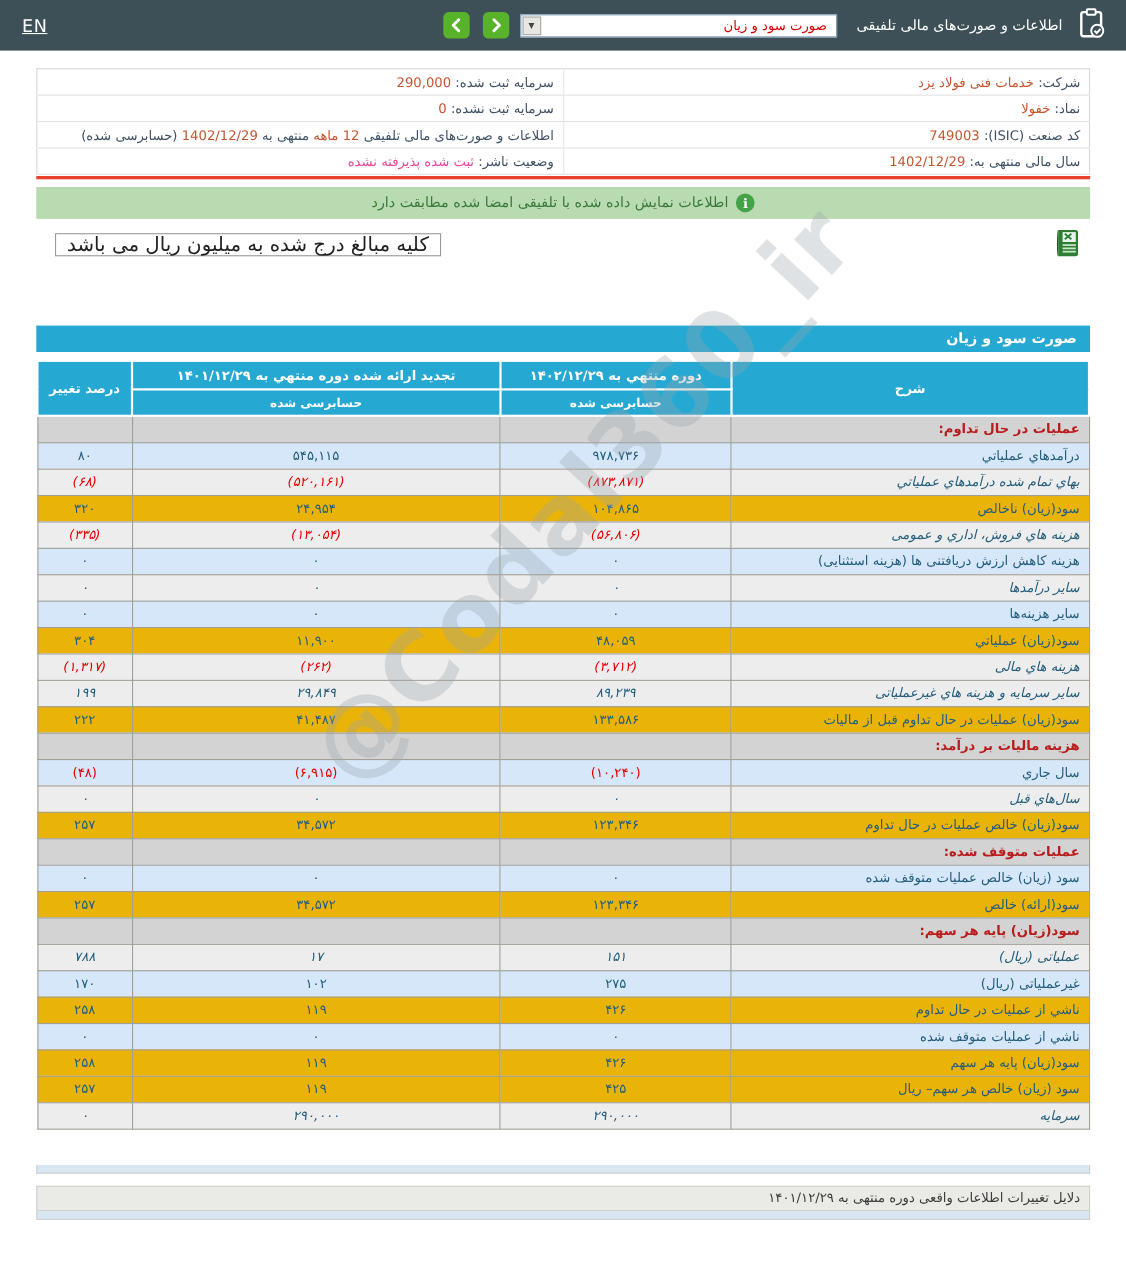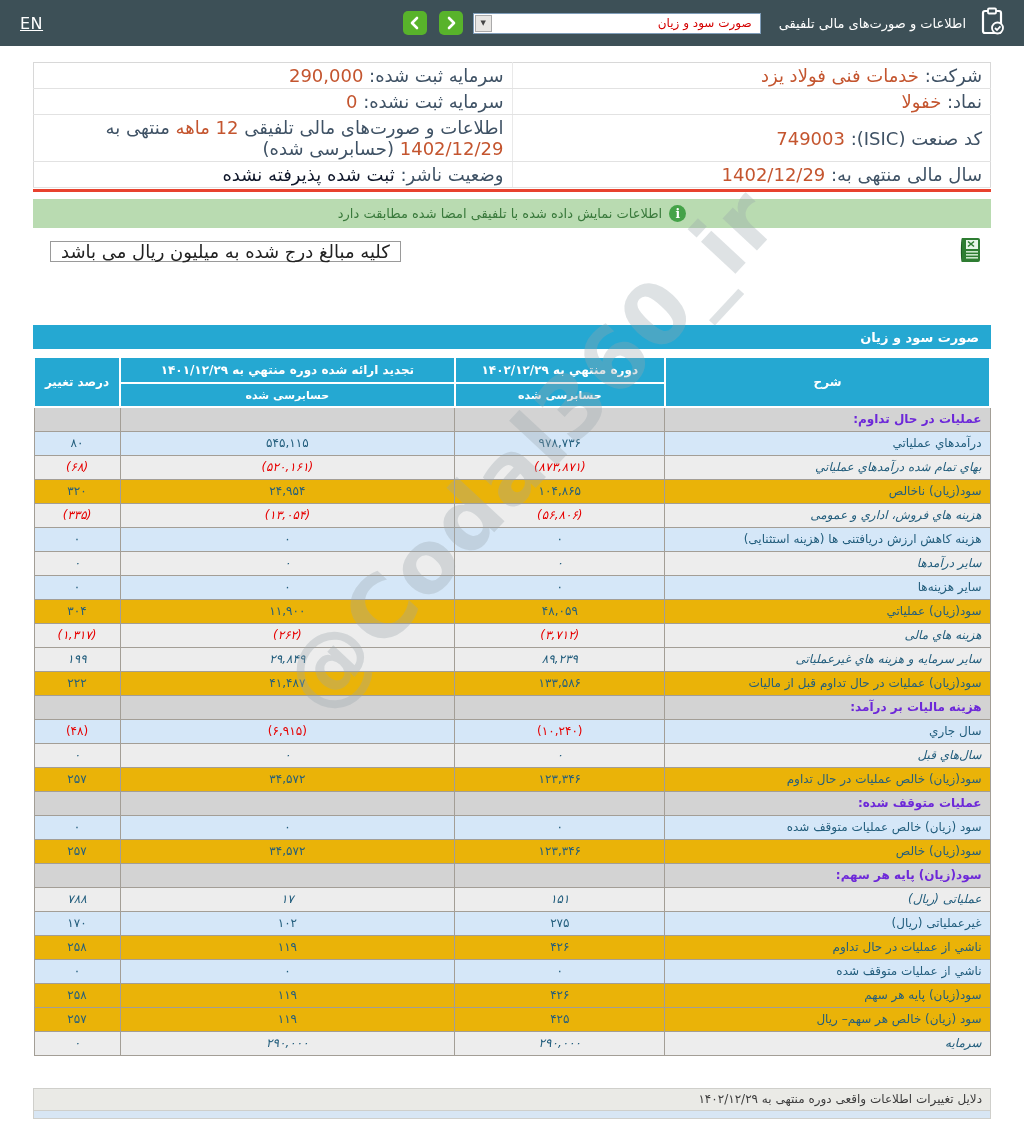--- a/index.html
+++ b/index.html
@@ -16,25 +16,25 @@
     display:flex; align-items:center; justify-content:center; font-size:7px; color:#444; }
   .nav-btn { width:24px; height:24px; border:none; border-radius:5px; background:#58b32b; color:#fff;
     display:flex; align-items:center; justify-content:center; cursor:pointer; padding:0; }
   .nav-btn + .nav-btn { margin-right:2px; }
   .en-link { margin-right:auto; color:#fff; font-size:16px; text-decoration:underline; letter-spacing:.5px; }
 
   .content { padding:16px 33px 0 33px; }
 
   
   .info-table { width:100%; border-collapse:collapse; background:#fff; border:1px solid #d8d8d8; }
-  .info-table td { width:50%; height:24px; font-size:18px; color:#3f5265; padding:2px 8px;
+  .info-table td { width:50%; height:24px; font-size:12px; color:#3f5265; padding:2px 8px;
     border-bottom:1px solid #e2e2e2; border-left:1px solid #e9e9e9; vertical-align:middle; }
   .info-table td:last-child { border-left:none; }
   .v-orange { color:#c4552f; }
-  .v-red { color:#0f172a; }
+  .v-red { color:#ec4899; }
   .red-divider { height:3px; background:#e8422f; margin-top:1px; }
 
   
   .notice { margin-top:7px; background:#b9dbb1; height:29px; display:flex; align-items:center; justify-content:center; gap:7px; }
   .notice-text { color:#39793b; font-size:13px; }
   .info-icon { width:17px; height:17px; border-radius:50%; background:#44a248; color:#fff; font-size:12px; font-weight:bold;
     display:flex; align-items:center; justify-content:center; font-family:"DejaVu Serif", serif; }
 
   
   .units-row { margin-top:7px; display:flex; justify-content:space-between; align-items:flex-start; padding-right:5px; }
@@ -47,21 +47,21 @@
   .stmt-title { background:#25a8d2; color:#fff; font-size:13px; font-weight:bold; height:24px;
     display:flex; align-items:center; padding:0 12px; }
   .stmt-table { width:100%; border-collapse:collapse; margin-top:7px; table-layout:fixed; }
   .stmt-table thead th { background:#25a8d2; color:#fff; font-weight:bold; border:2px solid #fff; }
   .stmt-table thead .h-main { font-size:12px; height:26px; }
   .stmt-table thead .h-sub { font-size:11px; height:24px; }
   .stmt-table td { height:24px; font-size:12px; color:#235e7d; border:1px solid #a39e96; padding:2px 8px; }
   .stmt-table td.desc { text-align:right; }
   .stmt-table td.val { text-align:center; }
   .stmt-table td.neg { color:#e60000; }
-  tr.sec td { background:#d3d3d3; color:#6d28d9; font-weight:bold; }
+  tr.sec td { background:#d3d3d3; color:#b91c1c; font-weight:bold; }
   tr.row-plain td { background:#ededed;font-style:italic; }
   tr.row-blue td { background:#d5e7f8; }
   tr.row-yellow td { background:#eab308; }
 
   
   .watermark { position:absolute; left:160px; top:400px; width:740px; text-align:center;
     font-size:86px; font-weight:bold; color:#9aa6ac; opacity:.32; transform:rotate(-47deg);
     pointer-events:none; z-index:6; direction:ltr; letter-spacing:2px; }
 
   
@@ -297,21 +297,21 @@
             <td></td>
             <td></td>
           </tr>
           <tr class="row-blue">
             <td class="desc">سود (زیان) خالص عملیات متوقف شده</td>
             <td class="val">۰</td>
             <td class="val">۰</td>
             <td class="val">۰</td>
           </tr>
           <tr class="row-yellow">
-            <td class="desc">سود(زیان) خالص</td>
+            <td class="desc">سود(ارائه) خالص</td>
             <td class="val">۱۲۳,۳۴۶</td>
             <td class="val">۳۴,۵۷۲</td>
             <td class="val">۲۵۷</td>
           </tr>
           <tr class="sec">
             <td class="desc">سود(زیان) پایه هر سهم:</td>
             <td></td>
             <td></td>
             <td></td>
           </tr>
@@ -359,19 +359,22 @@
           </tr>
         </tbody>
     </table>
   </div>
 </div>
 
 <div class="watermark">@Codal360_ir</div>
 
 <div class="footer">
   <div class="reason-block">
-    <div class="reason-bar">دلایل تغییرات اطلاعات واقعی دوره منتهی به ۱۴۰۲/۱۲/۲۹</div>
+    <div class="reason-strip"></div>
+  </div>
+  <div class="reason-block">
+    <div class="reason-bar">دلایل تغییرات اطلاعات واقعی دوره منتهی به ۱۴۰۱/۱۲/۲۹</div>
     <div class="reason-strip"></div>
   </div>
   <div class="exit-row">
     
   </div>
 </div>
 
 </body></html>

